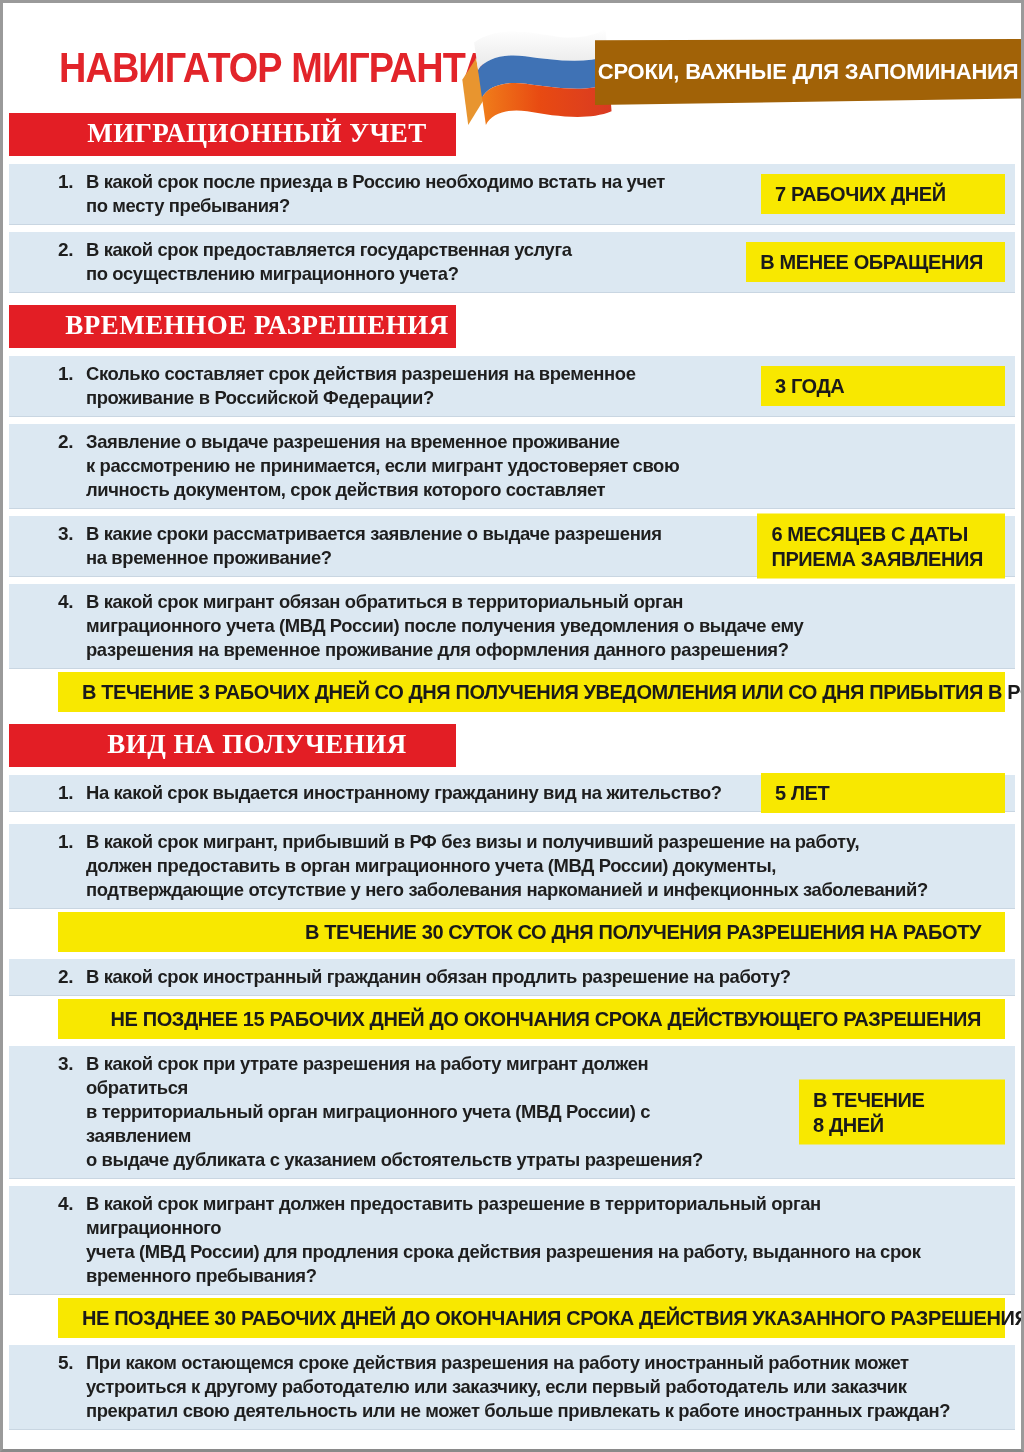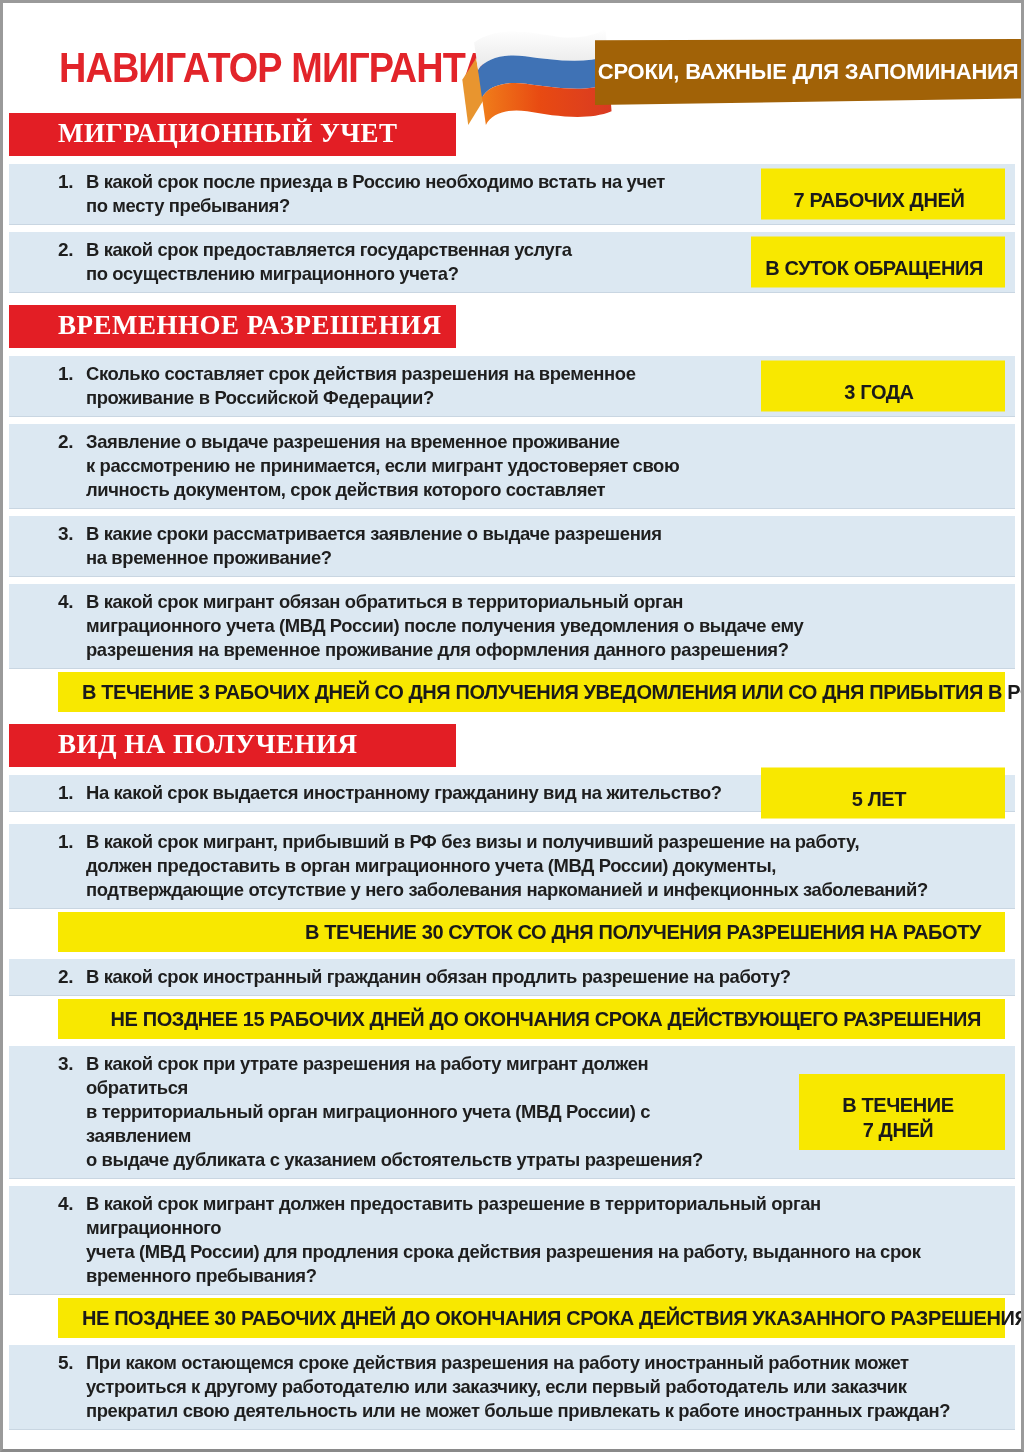--- a/index.html
+++ b/index.html
@@ -30,42 +30,42 @@
     font-size:22px;font-weight:bold;letter-spacing:-0.2px;white-space:nowrap;
     clip-path:polygon(0 2%,100% 0,100% 90%,0 100%);
   }
   
   .section{margin-bottom:12px;}
   .section-bar{
     box-sizing:border-box;width:447px;
     background:#e31e25;color:#fff;
     font-family:"Liberation Serif",serif;font-weight:bold;
     font-size:27px;letter-spacing:0.5px;
-    padding:5px 0 7px 49px;margin-bottom:8px;white-space:nowrap;
+    padding:5px 0 7px 49px;margin-bottom:8px;white-space:nowrap;text-align:center;
   }
   .q-row{
     position:relative;background:#dce8f2;
     box-sizing:border-box;
     padding:6px 30px 6px 77px;margin-bottom:7px;
     border-bottom:1px solid #c9d6e2;
   }
   .q-row.has-badge{padding-right:265px;}
   .q-num,.q-text{
     color:#1e1e1e;font-weight:bold;font-size:19px;line-height:24px;
     letter-spacing:-0.4px;
   }
   .q-num{position:absolute;left:49px;top:6px;}
   .q-text{display:block;white-space:pre-line;transform:scaleX(0.97);transform-origin:left center;}
   .badge{
     position:absolute;right:10px;top:50%;transform:translateY(-50%);
     box-sizing:border-box;min-width:244px;
     background:#f8e800;color:#1a1a1a;
     font-weight:bold;font-size:20px;line-height:25px;letter-spacing:-0.4px;
-    text-align:center;white-space:pre-line;
-    padding:19px 22px 7px 14px;
+    text-align:left;white-space:pre-line;
+    padding:8px 22px 7px 14px;
   }
   .badge.badge-narrow{min-width:206px;}
   .bar-answer{
     box-sizing:border-box;
     margin:-4px 10px 7px 49px;
     background:#f8e800;color:#1a1a1a;
     font-weight:bold;font-size:20px;line-height:24px;letter-spacing:-0.4px;
     text-align:right;white-space:nowrap;
     padding:8px 24px;
   }
@@ -105,41 +105,43 @@
         <div class="q-row has-badge">
           <span class="q-num">1.</span>
           <span class="q-text">В какой срок после приезда в Россию необходимо встать на учет
 по месту пребывания?</span>
           <div class="badge">7 РАБОЧИХ ДНЕЙ</div>
         </div>
         <div class="q-row has-badge">
           <span class="q-num">2.</span>
           <span class="q-text">В какой срок предоставляется государственная услуга
 по осуществлению  миграционного учета?</span>
-          <div class="badge">В СУТОК ОБРАЩЕНИЯ</div>
+          <div class="badge">В МЕНЕЕ ОБРАЩЕНИЯ</div>
         </div>
       </section>
       <section class="section">
         <div class="section-bar">ВРЕМЕННОЕ РАЗРЕШЕНИЯ</div>
         <div class="q-row has-badge">
           <span class="q-num">1.</span>
           <span class="q-text">Сколько составляет срок действия разрешения на временное
 проживание в Российской Федерации?</span>
           <div class="badge">3 ГОДА</div>
         </div>
         <div class="q-row has-badge">
           <span class="q-num">2.</span>
           <span class="q-text">Заявление о выдаче разрешения на временное проживание
 к рассмотрению не принимается, если мигрант удостоверяет свою
 личность документом, срок действия которого составляет</span>
         </div>
         <div class="q-row has-badge">
           <span class="q-num">3.</span>
           <span class="q-text">В какие сроки рассматривается заявление о выдаче разрешения
 на временное проживание?</span>
+          <div class="badge">6 МЕСЯЦЕВ С ДАТЫ
+ПРИЕМА ЗАЯВЛЕНИЯ</div>
         </div>
         <div class="q-row">
           <span class="q-num">4.</span>
           <span class="q-text">В какой срок мигрант обязан обратиться в территориальный орган
 миграционного учета (МВД России) после получения уведомления о выдаче ему
 разрешения на временное проживание для оформления данного разрешения?</span>
         </div>
         <div class="bar-answer">В ТЕЧЕНИЕ 3 РАБОЧИХ ДНЕЙ СО ДНЯ ПОЛУЧЕНИЯ УВЕДОМЛЕНИЯ ИЛИ СО ДНЯ ПРИБЫТИЯ В РФ</div>
       </section>
       <section class="section">
@@ -162,21 +164,21 @@
           <span class="q-num">2.</span>
           <span class="q-text">В какой срок иностранный гражданин обязан продлить разрешение на работу?</span>
         </div>
         <div class="bar-answer">НЕ ПОЗДНЕЕ 15 РАБОЧИХ ДНЕЙ ДО ОКОНЧАНИЯ СРОКА ДЕЙСТВУЮЩЕГО РАЗРЕШЕНИЯ</div>
         <div class="q-row has-badge">
           <span class="q-num">3.</span>
           <span class="q-text">В какой срок при утрате разрешения на работу мигрант должен обратиться
 в территориальный орган миграционного учета (МВД России) с заявлением
 о выдаче дубликата с указанием обстоятельств утраты разрешения?</span>
           <div class="badge badge-narrow">В ТЕЧЕНИЕ
-7 ДНЕЙ</div>
+8 ДНЕЙ</div>
         </div>
         <div class="q-row">
           <span class="q-num">4.</span>
           <span class="q-text">В какой срок мигрант должен предоставить разрешение в территориальный орган миграционного
 учета (МВД России) для продления срока действия разрешения на работу, выданного на срок
 временного пребывания?</span>
         </div>
         <div class="bar-answer">НЕ ПОЗДНЕЕ 30 РАБОЧИХ ДНЕЙ ДО ОКОНЧАНИЯ СРОКА ДЕЙСТВИЯ УКАЗАННОГО РАЗРЕШЕНИЯ</div>
         <div class="q-row">
           <span class="q-num">5.</span>

